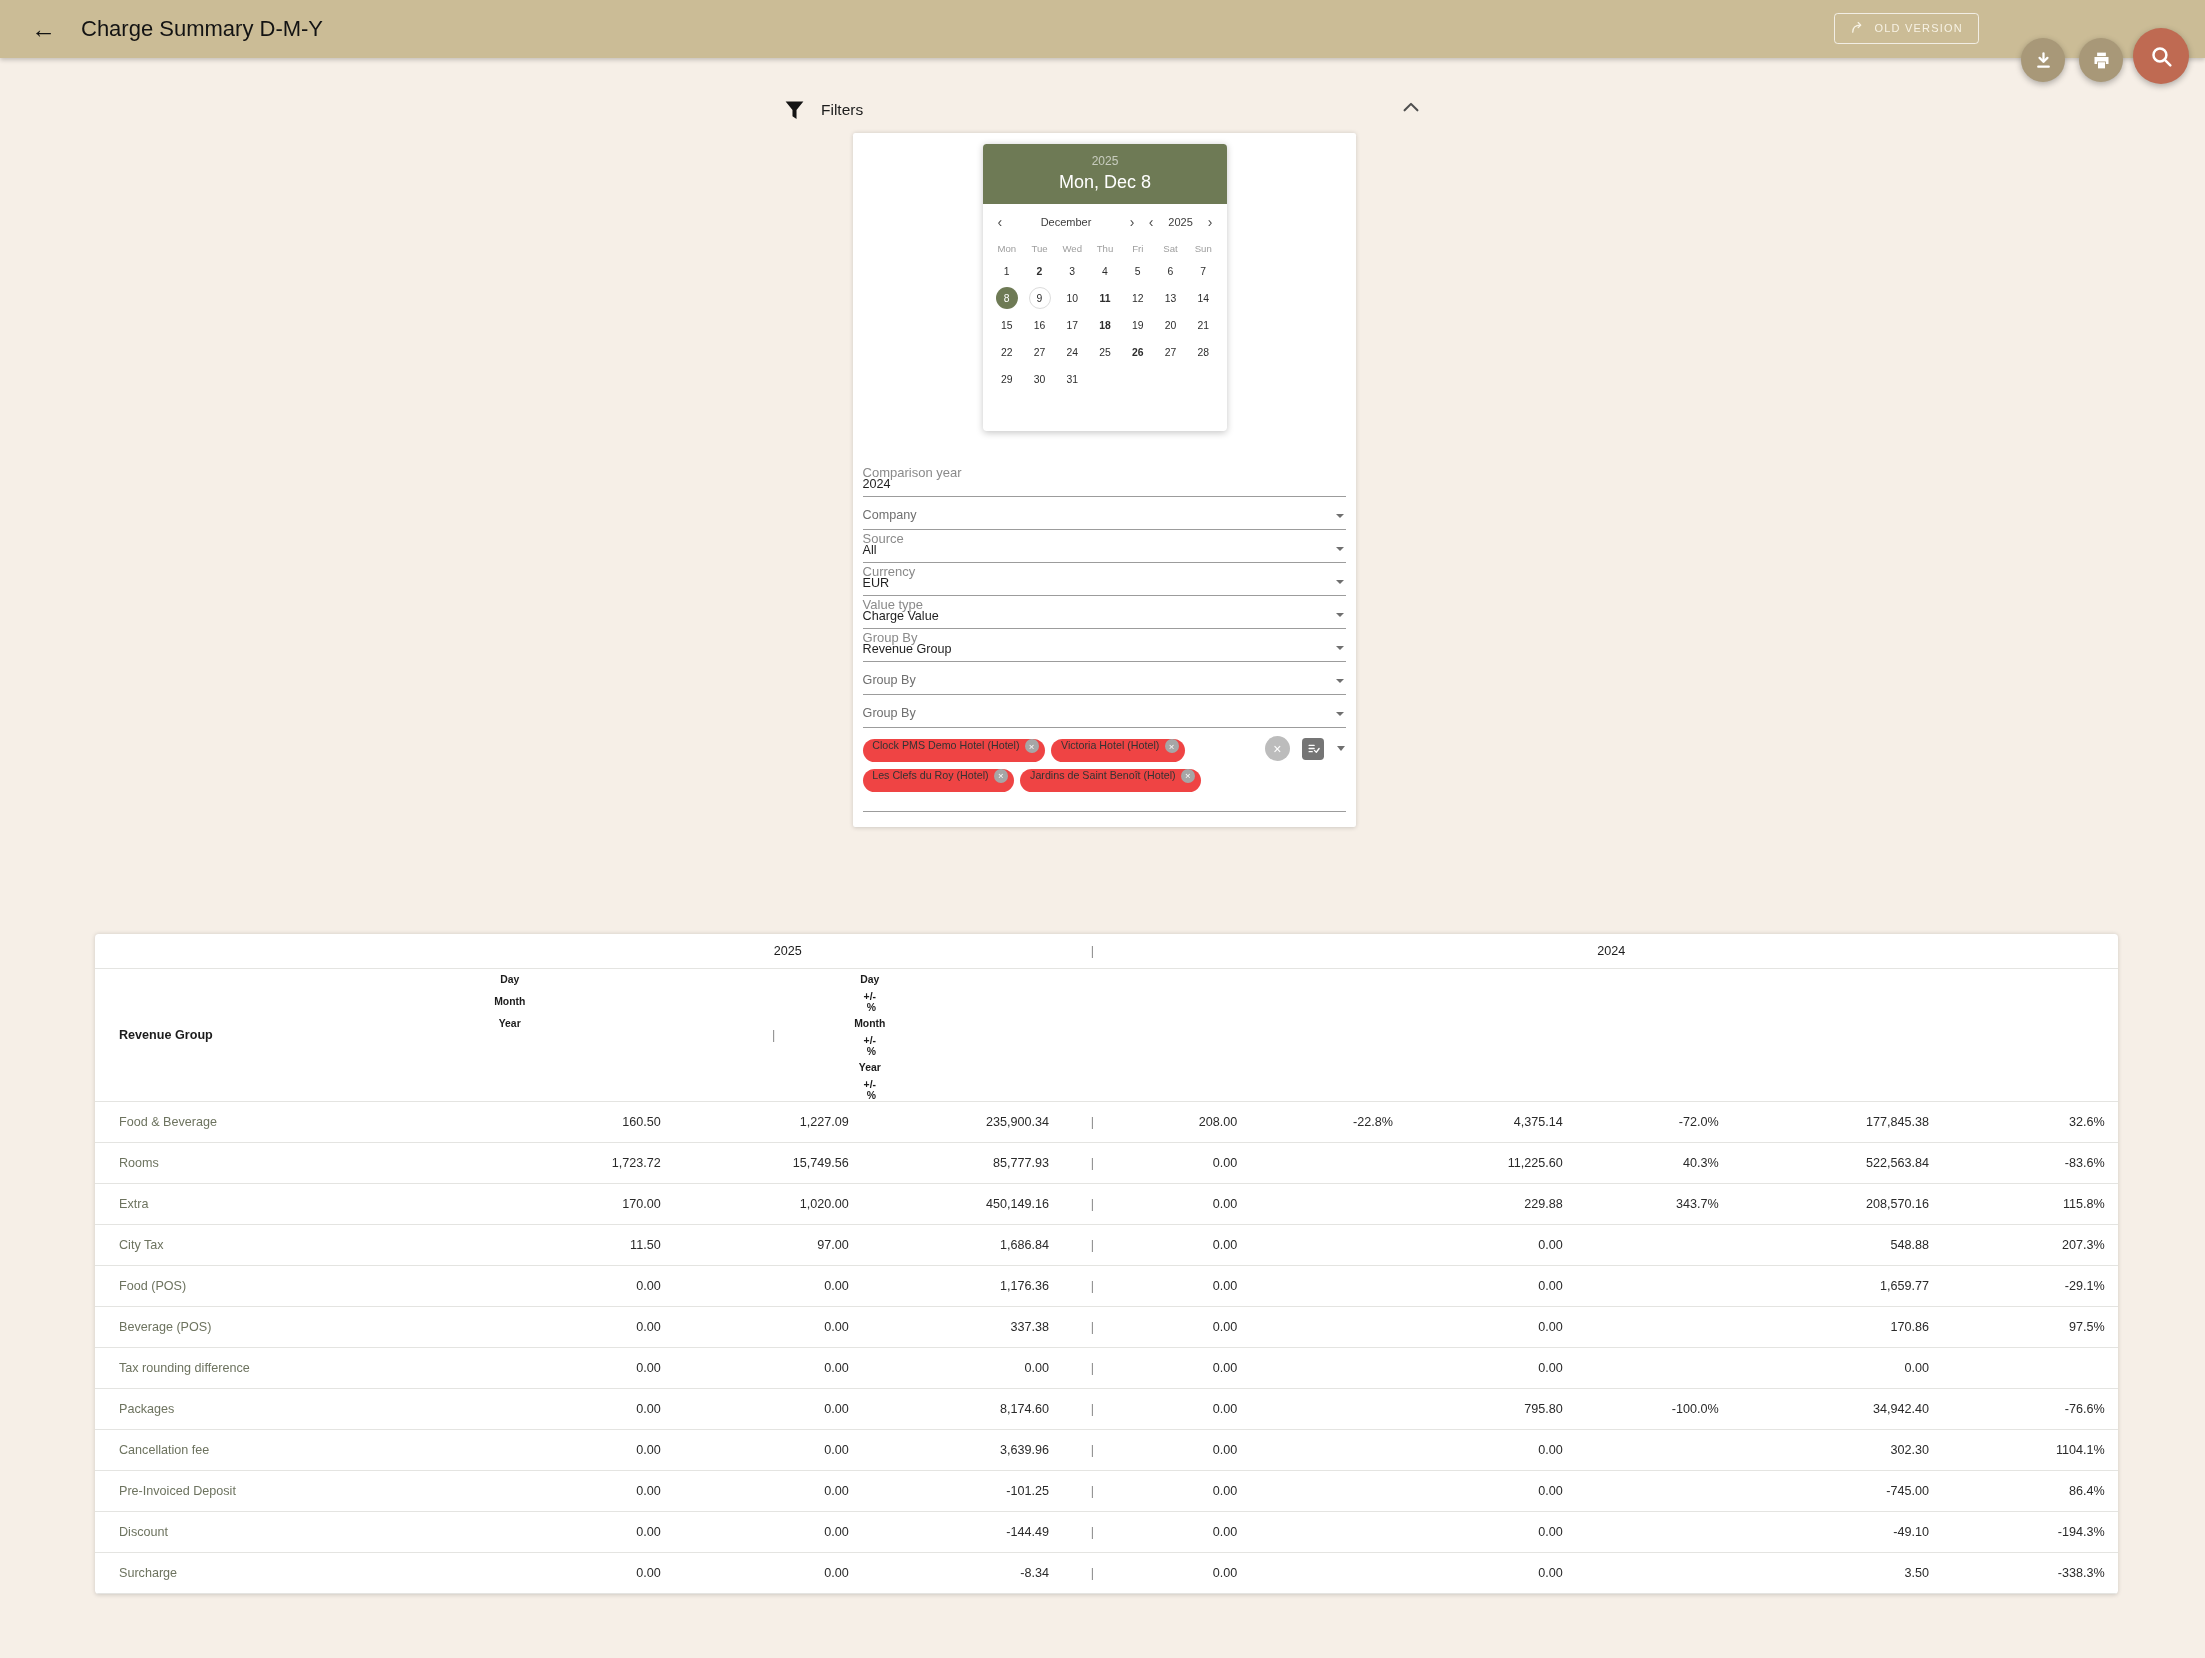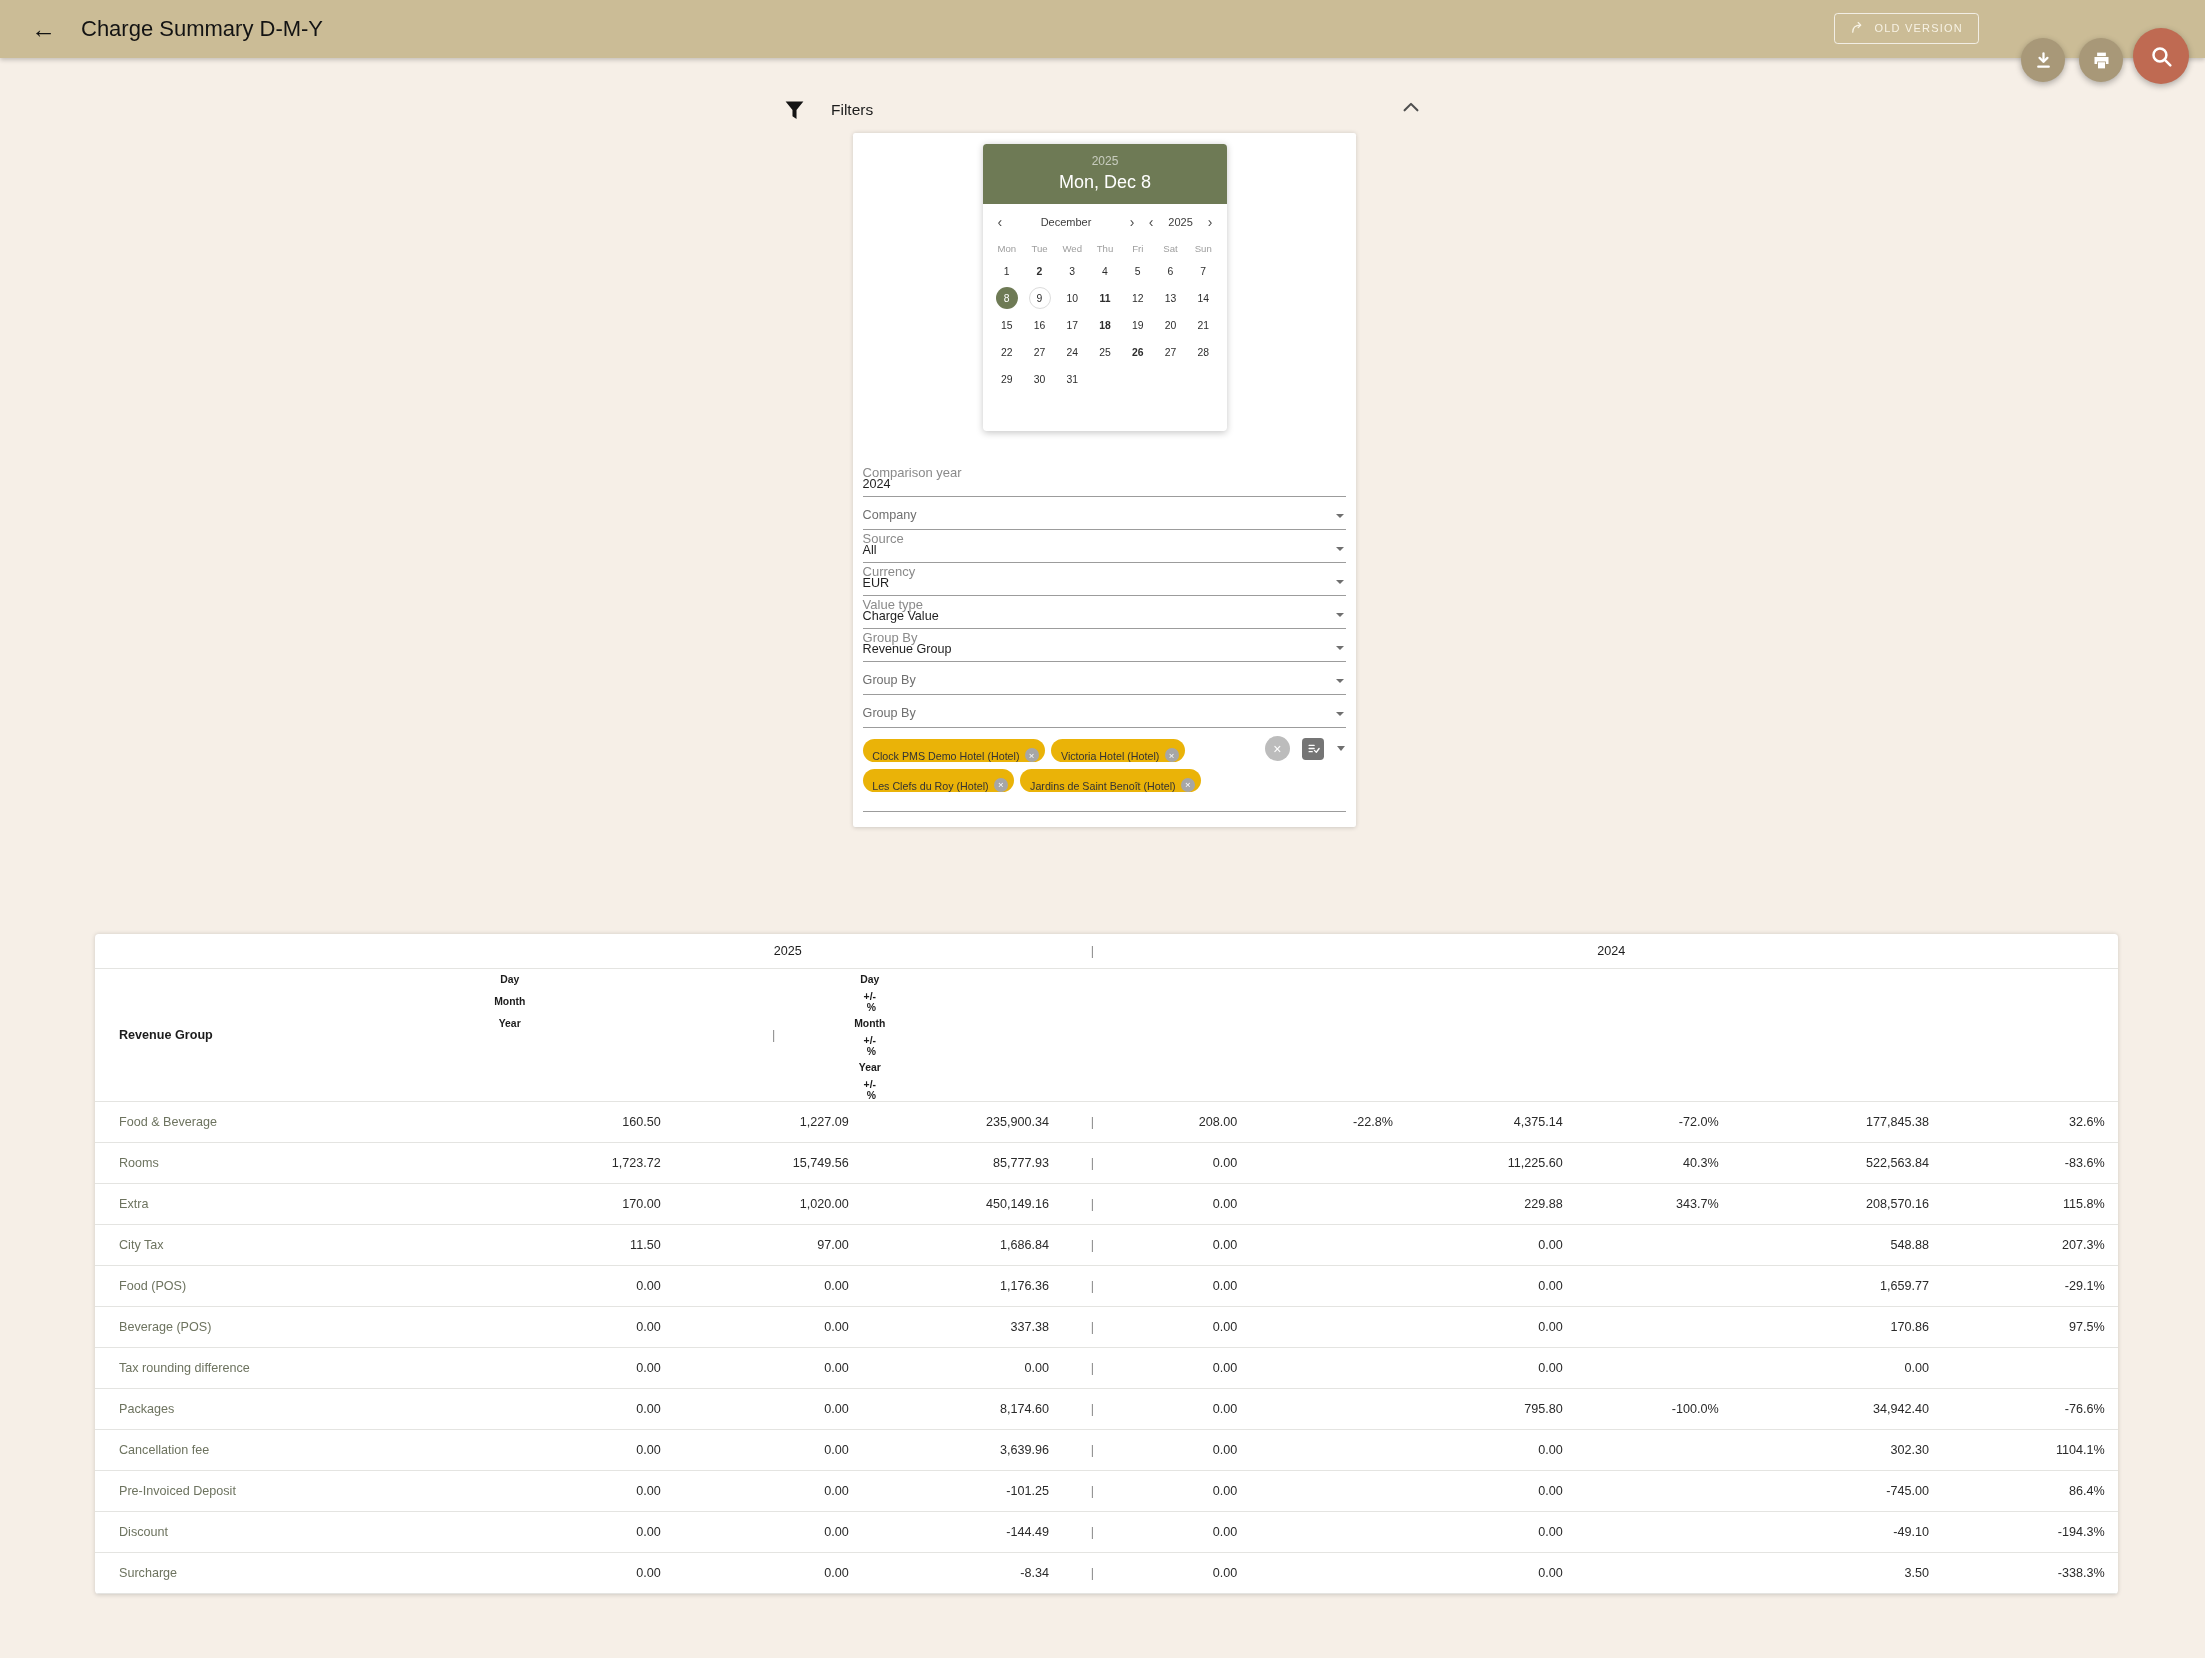--- a/index.html
+++ b/index.html
@@ -17,21 +17,21 @@
 
   
   .fab{position:absolute;border-radius:50%;border:none;display:flex;align-items:center;justify-content:center;
     box-shadow:0 2.2px 6.7px rgba(0,0,0,.3);cursor:pointer;z-index:6;}
   #fab-download{left:2021px;top:38px;width:44px;height:44px;background:var(--fab_tan,#a89878);}
   #fab-print{left:2079px;top:38px;width:44px;height:44px;background:var(--fab_tan,#a89878);}
   #fab-search{left:2133px;top:28px;width:56px;height:56px;background:var(--accent_terracotta,#bf6a52);}
 
   
   .filters-head{position:absolute;left:784px;top:93px;width:651px;height:34px;display:flex;align-items:center;}
-  .filters-title{margin-left:26px;font-size:15.5px;color:#1c1c1c;}
+  .filters-title{margin-left:16px;font-size:15.5px;color:#1c1c1c;}
   .collapse-btn{position:absolute;right:13.3px;top:4.4px;cursor:pointer;}
 
   
   .filters-card{position:absolute;left:853px;top:133px;width:503px;height:694px;background:#fff;
     border-radius:2.2px;box-shadow:0 0.7px 4.4px rgba(0,0,0,.16);}
 
   
   .datepicker{position:absolute;left:130px;top:11px;width:244px;border-radius:3.7px;background:#fff;
     box-shadow:0 1.5px 7.4px rgba(0,0,0,.22);}
   .dp-header{background:var(--accent_olive,#6e7a55);border-radius:3.7px 3.7px 0 0;color:#fff;text-align:center;padding:10.4px 0 11px;}
@@ -56,21 +56,21 @@
   .field{height:33px;position:relative;border-bottom:0.7px solid #9c9c9c;cursor:pointer;}
   .f-label{position:absolute;top:1px;left:0;font-size:13px;color:#8a8a8a;}
   .f-value{position:absolute;bottom:5.2px;left:0;font-size:12.6px;color:#1f1f1f;}
   .f-placeholder{position:absolute;bottom:7.4px;left:0;font-size:12.6px;color:#6f6f6f;}
   .caret{position:absolute;right:2.2px;bottom:11px;width:0;height:0;border-left:4.1px solid transparent;
     border-right:4.1px solid transparent;border-top:4.8px solid #6f6f6f;}
 
   
   .chips-block{position:absolute;left:9.6px;right:9.6px;top:597px;height:82px;border-bottom:0.7px solid #9c9c9c;}
   .chips{position:absolute;left:0;top:9px;width:406px;display:flex;flex-wrap:wrap;gap:6.7px;}
-  .chip{display:inline-flex;align-items:flex-end;height:23px;background:#eab308;border-radius:12px;
+  .chip{display:inline-flex;align-items:flex-start;height:23px;background:#ef4444;border-radius:12px;
     padding:0 6px 0 9.6px;font-size:10.7px;color:#333;cursor:pointer;white-space:nowrap;}
   .chip-x{width:14px;height:14px;border-radius:50%;background:#a6a6a6;color:#fff;display:flex;align-items:center;
     justify-content:center;font-size:9.6px;margin-left:5.2px;cursor:pointer;}
   .chip-actions{position:absolute;right:1.5px;top:6px;display:flex;align-items:center;gap:12.6px;}
   .clear-ic{width:25px;height:25px;border-radius:50%;background:#bcbcbc;color:#fff;font-size:14px;
     display:flex;align-items:center;justify-content:center;cursor:pointer;}
   .selall-ic{width:22px;height:22px;border-radius:3.7px;background:#757575;display:flex;align-items:center;
     justify-content:center;cursor:pointer;}
   .caret2{width:0;height:0;border-left:4.4px solid transparent;border-right:4.4px solid transparent;
     border-top:5.2px solid #6f6f6f;cursor:pointer;}

